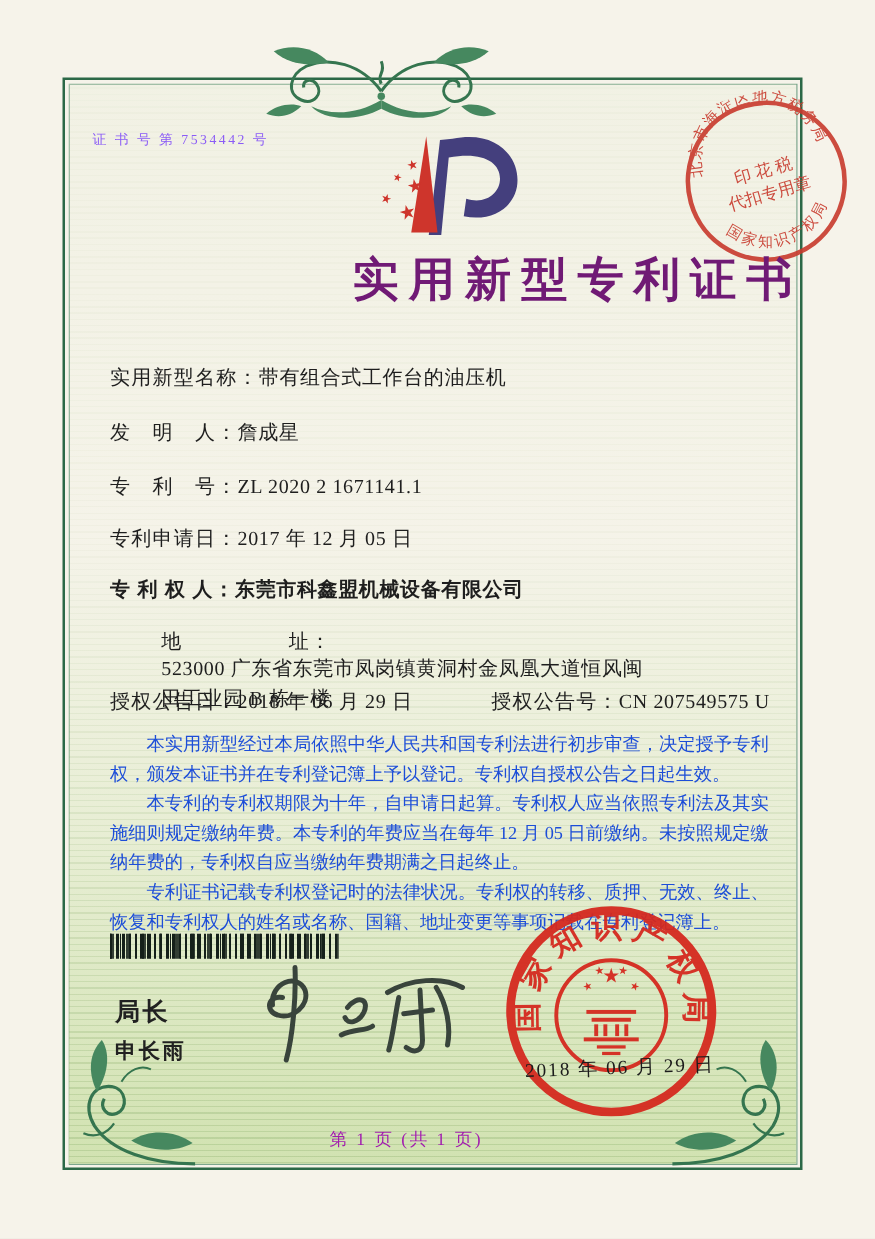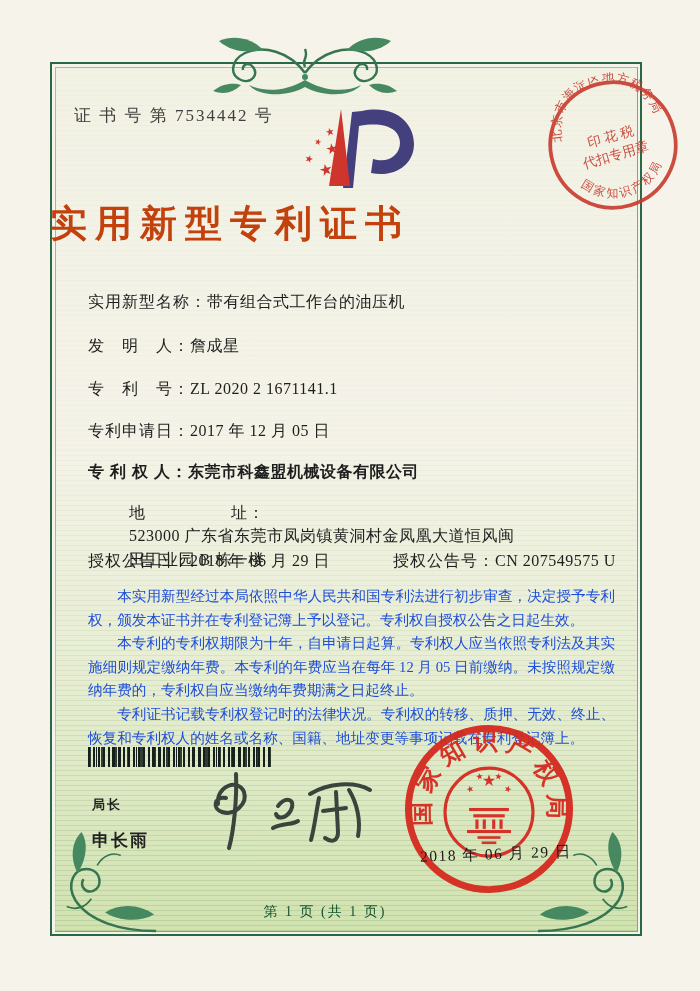--- a/index.html
+++ b/index.html
@@ -23,26 +23,26 @@
       rgba(219,233,193,.55) 70%, rgba(206,225,172,.92) 100%);
   }
   .bg-lines{
     position:absolute; left:55px; top:67px; width:582px; height:864px;
     background:repeating-linear-gradient(0deg, rgba(122,163,92,.28) 0 1px, rgba(0,0,0,0) 1px 5px);
     -webkit-mask-image:linear-gradient(180deg, rgba(0,0,0,.10) 0%, rgba(0,0,0,.14) 45%, rgba(0,0,0,.55) 72%, rgba(0,0,0,.95) 100%);
     mask-image:linear-gradient(180deg, rgba(0,0,0,.10) 0%, rgba(0,0,0,.14) 45%, rgba(0,0,0,.55) 72%, rgba(0,0,0,.95) 100%);
   }
   .orn{ position:absolute; pointer-events:none; }
   
-  .cert-no{ position:absolute; left:74px; top:104px; font-size:17px; letter-spacing:2px; color:#404040;}
+  .cert-no{ position:absolute; left:74px; top:104px; font-size:11px; letter-spacing:2px; color:#8b5cf6;}
   .logo{ position:absolute; left:292px; top:104px; width:130px; height:94px;}
   .tax-stamp{ position:absolute; left:542px; top:74px; width:142px; height:142px; transform:rotate(-16deg); opacity:.9;}
   .title{
-    position:absolute; left:50px; top:199px; width:592px; text-align:left;
-    font-size:37px; font-weight:600; letter-spacing:8px; color:#c2410c; white-space:nowrap;
+    position:absolute; left:50px; top:199px; width:592px; text-align:right;
+    font-size:37px; font-weight:600; letter-spacing:8px; color:#701a75; white-space:nowrap;
   }
   
   .row{ position:absolute; left:88px; width:530px; font-size:16px; color:#1e1e1e; white-space:nowrap;}
   .row .lbl{ letter-spacing:1px; }
   .row .val{ letter-spacing:.5px; }
   .row.addr{ white-space:normal; }
   .row.addr .val{ display:inline-block; width:400px; vertical-align:top; line-height:24px; letter-spacing:.5px;}
   .grant-no{ position:absolute; left:305px; top:0; white-space:nowrap;}
   
   .paras{ position:absolute; left:88px; top:585px; width:527px; font-size:14.6px; line-height:23.6px;
@@ -50,28 +50,28 @@
   .paras p{ margin:0; text-indent:2em; }
   
   .barcode{
     position:absolute; left:88px; top:747px; width:183px; height:20px;
     background:
       repeating-linear-gradient(90deg,#15201a 0 2px, rgba(0,0,0,0) 2px 5px),
       repeating-linear-gradient(90deg,#15201a 0 1px, rgba(0,0,0,0) 1px 8px),
       repeating-linear-gradient(90deg,rgba(21,32,26,.85) 0 3px, rgba(0,0,0,0) 3px 13px);
   }
   
-  .sig-title{ position:absolute; left:92px; top:796px; font-size:13px; font-weight:600; letter-spacing:2px;}
+  .sig-title{ position:absolute; left:92px; top:796px; font-size:20px; font-weight:600; letter-spacing:2px;}
   .sig-name { position:absolute; left:92px; top:829px; font-size:17px; font-weight:600; letter-spacing:2px;}
   .sig-hand { position:absolute; left:186px; top:768px; width:205px; height:102px;}
   .seal{ position:absolute; left:400px; top:720px; width:178px; height:178px; opacity:.94;}
   .seal-date{ position:absolute; left:420px; top:844px; font-size:15.5px; letter-spacing:1.5px;
               color:#1c1c1c; transform:rotate(-2deg); z-index:5; white-space:nowrap;}
   .footer{ position:absolute; left:50px; top:903px; width:550px; text-align:center;
-           font-size:14px; letter-spacing:2px; color:#14532d;}
+           font-size:14px; letter-spacing:2px; color:#a21caf;}
   svg text{ font-family:"Liberation Serif","DejaVu Serif",serif; }
 </style>
 </head>
 <body>
 
 <div class="page">
 
   <svg width="0" height="0" style="position:absolute">
     <defs>
       <path id="star" d="M0,-10 L2.24,-3.09 L9.51,-3.09 L3.63,1.18 L5.88,8.09 L0,4 L-5.88,8.09 L-3.63,1.18 L-9.51,-3.09 L-2.24,-3.09 Z"></path>

